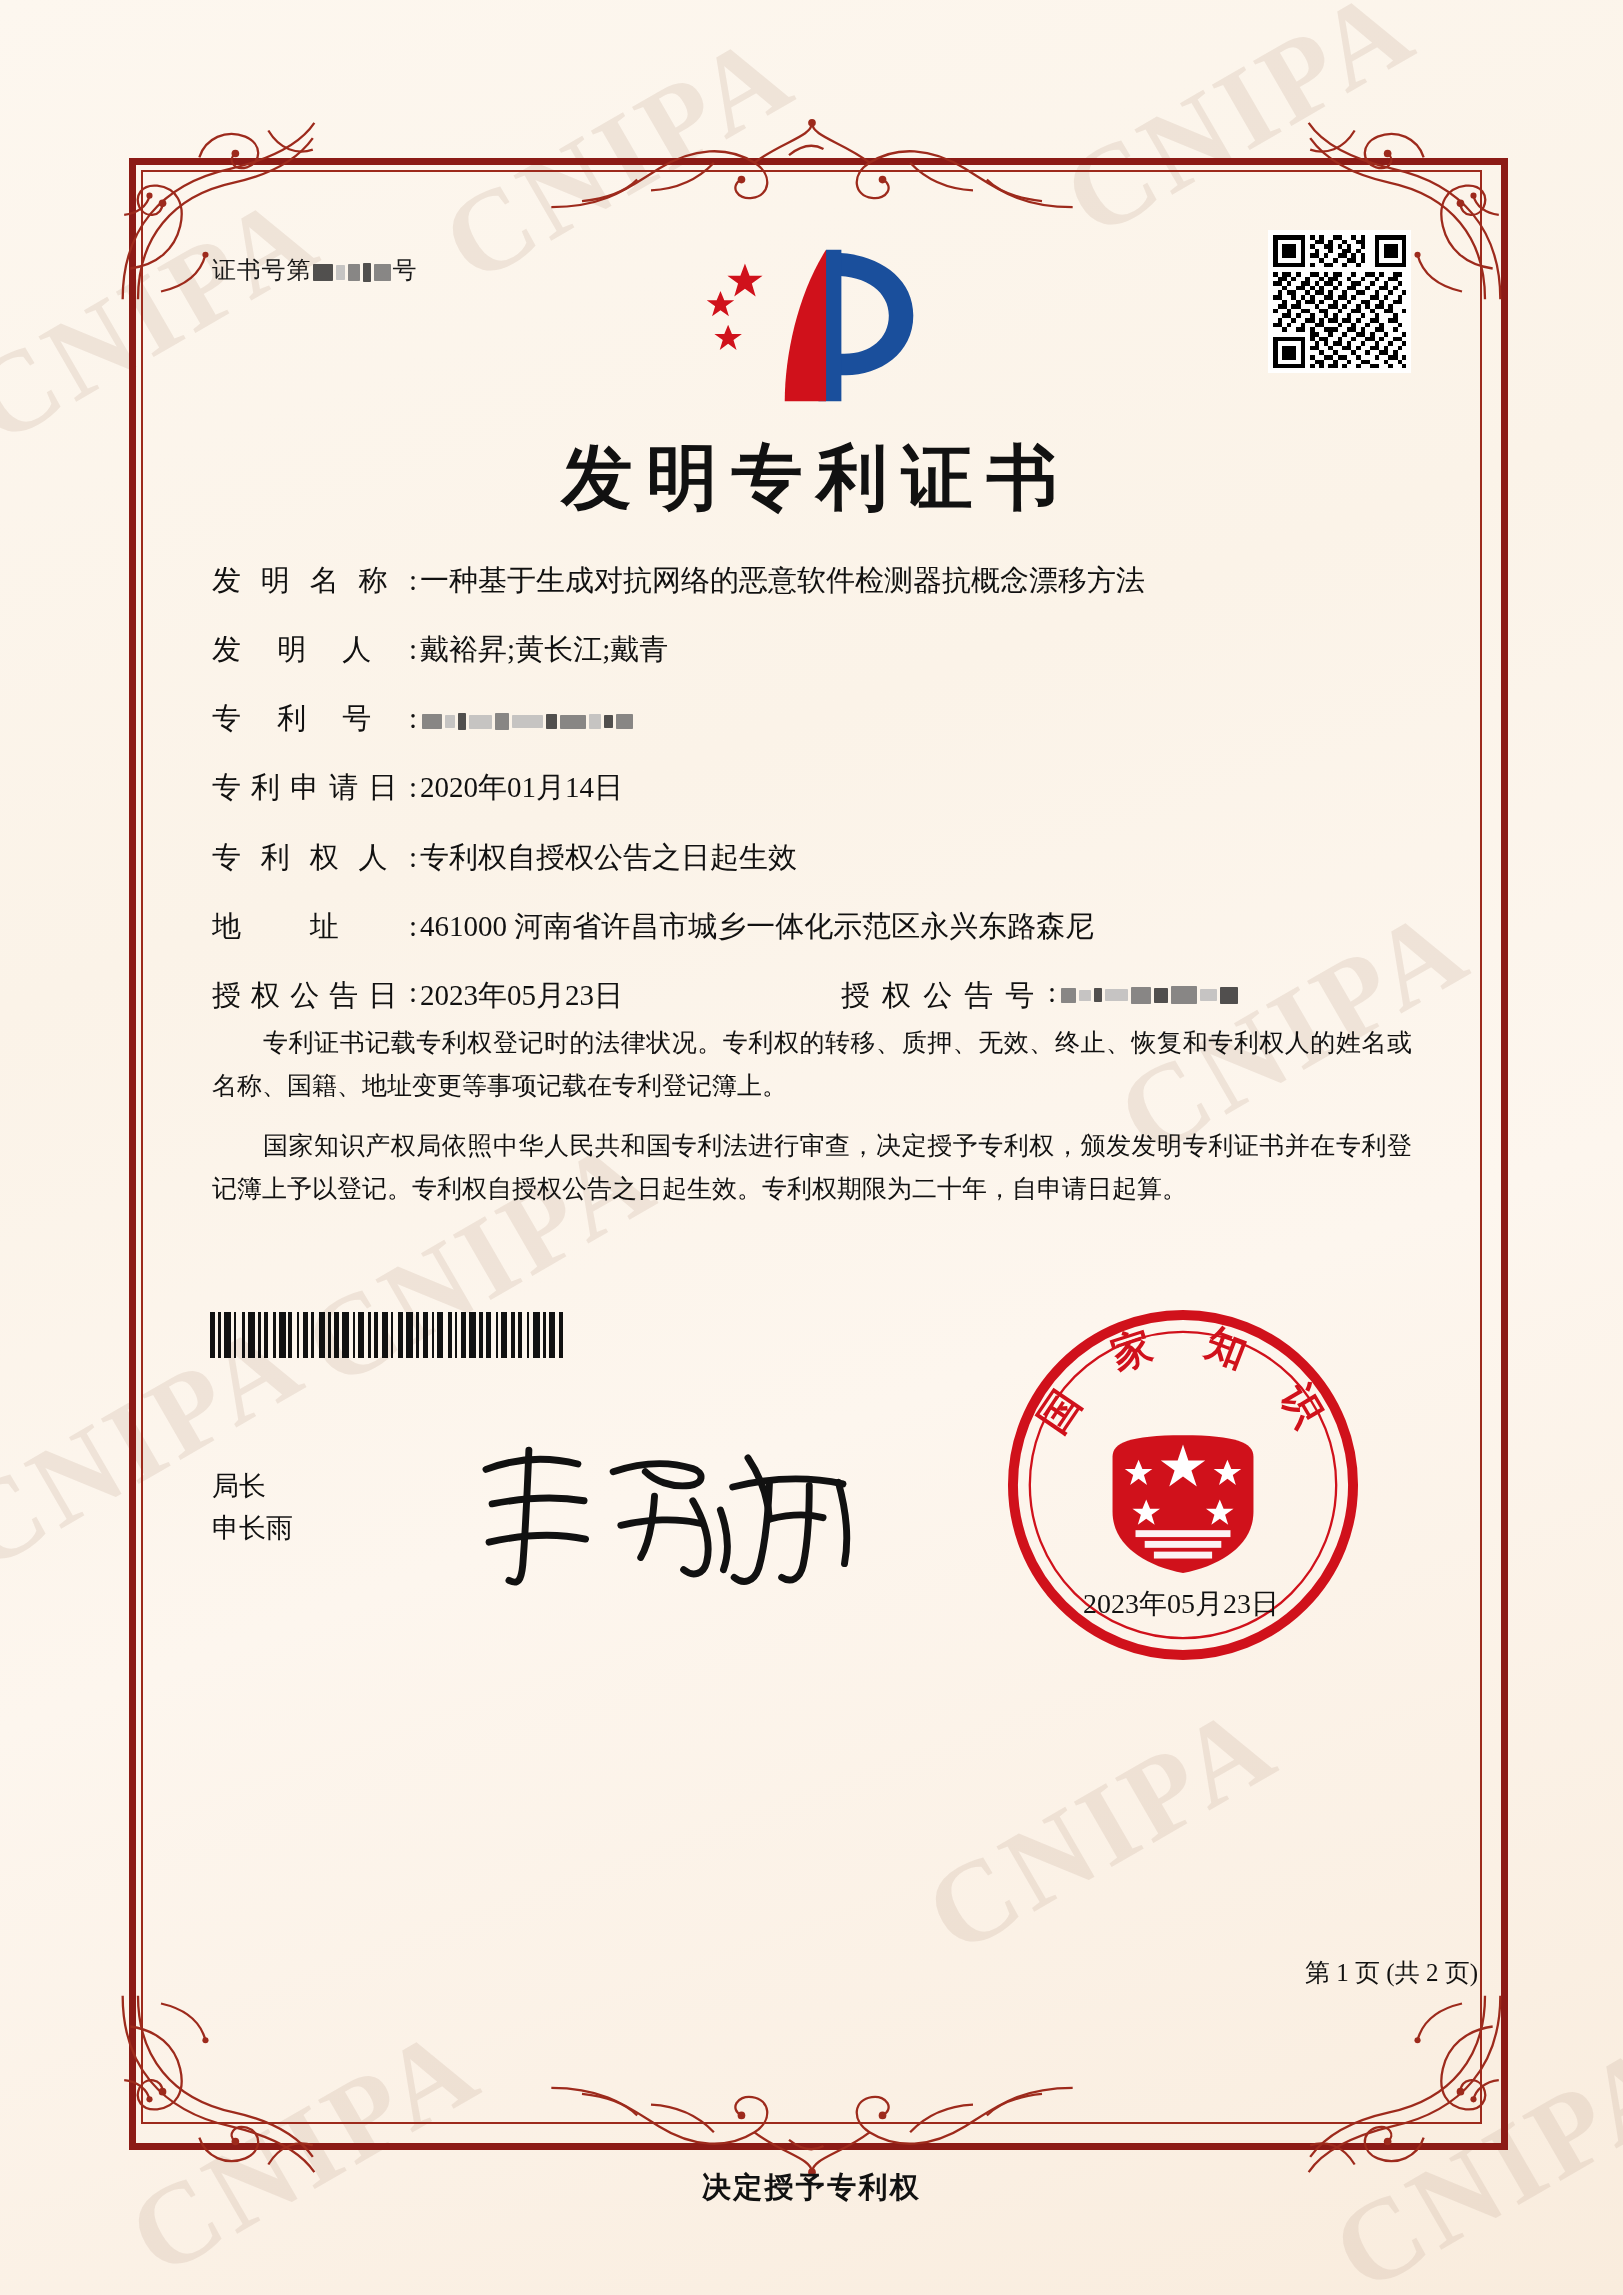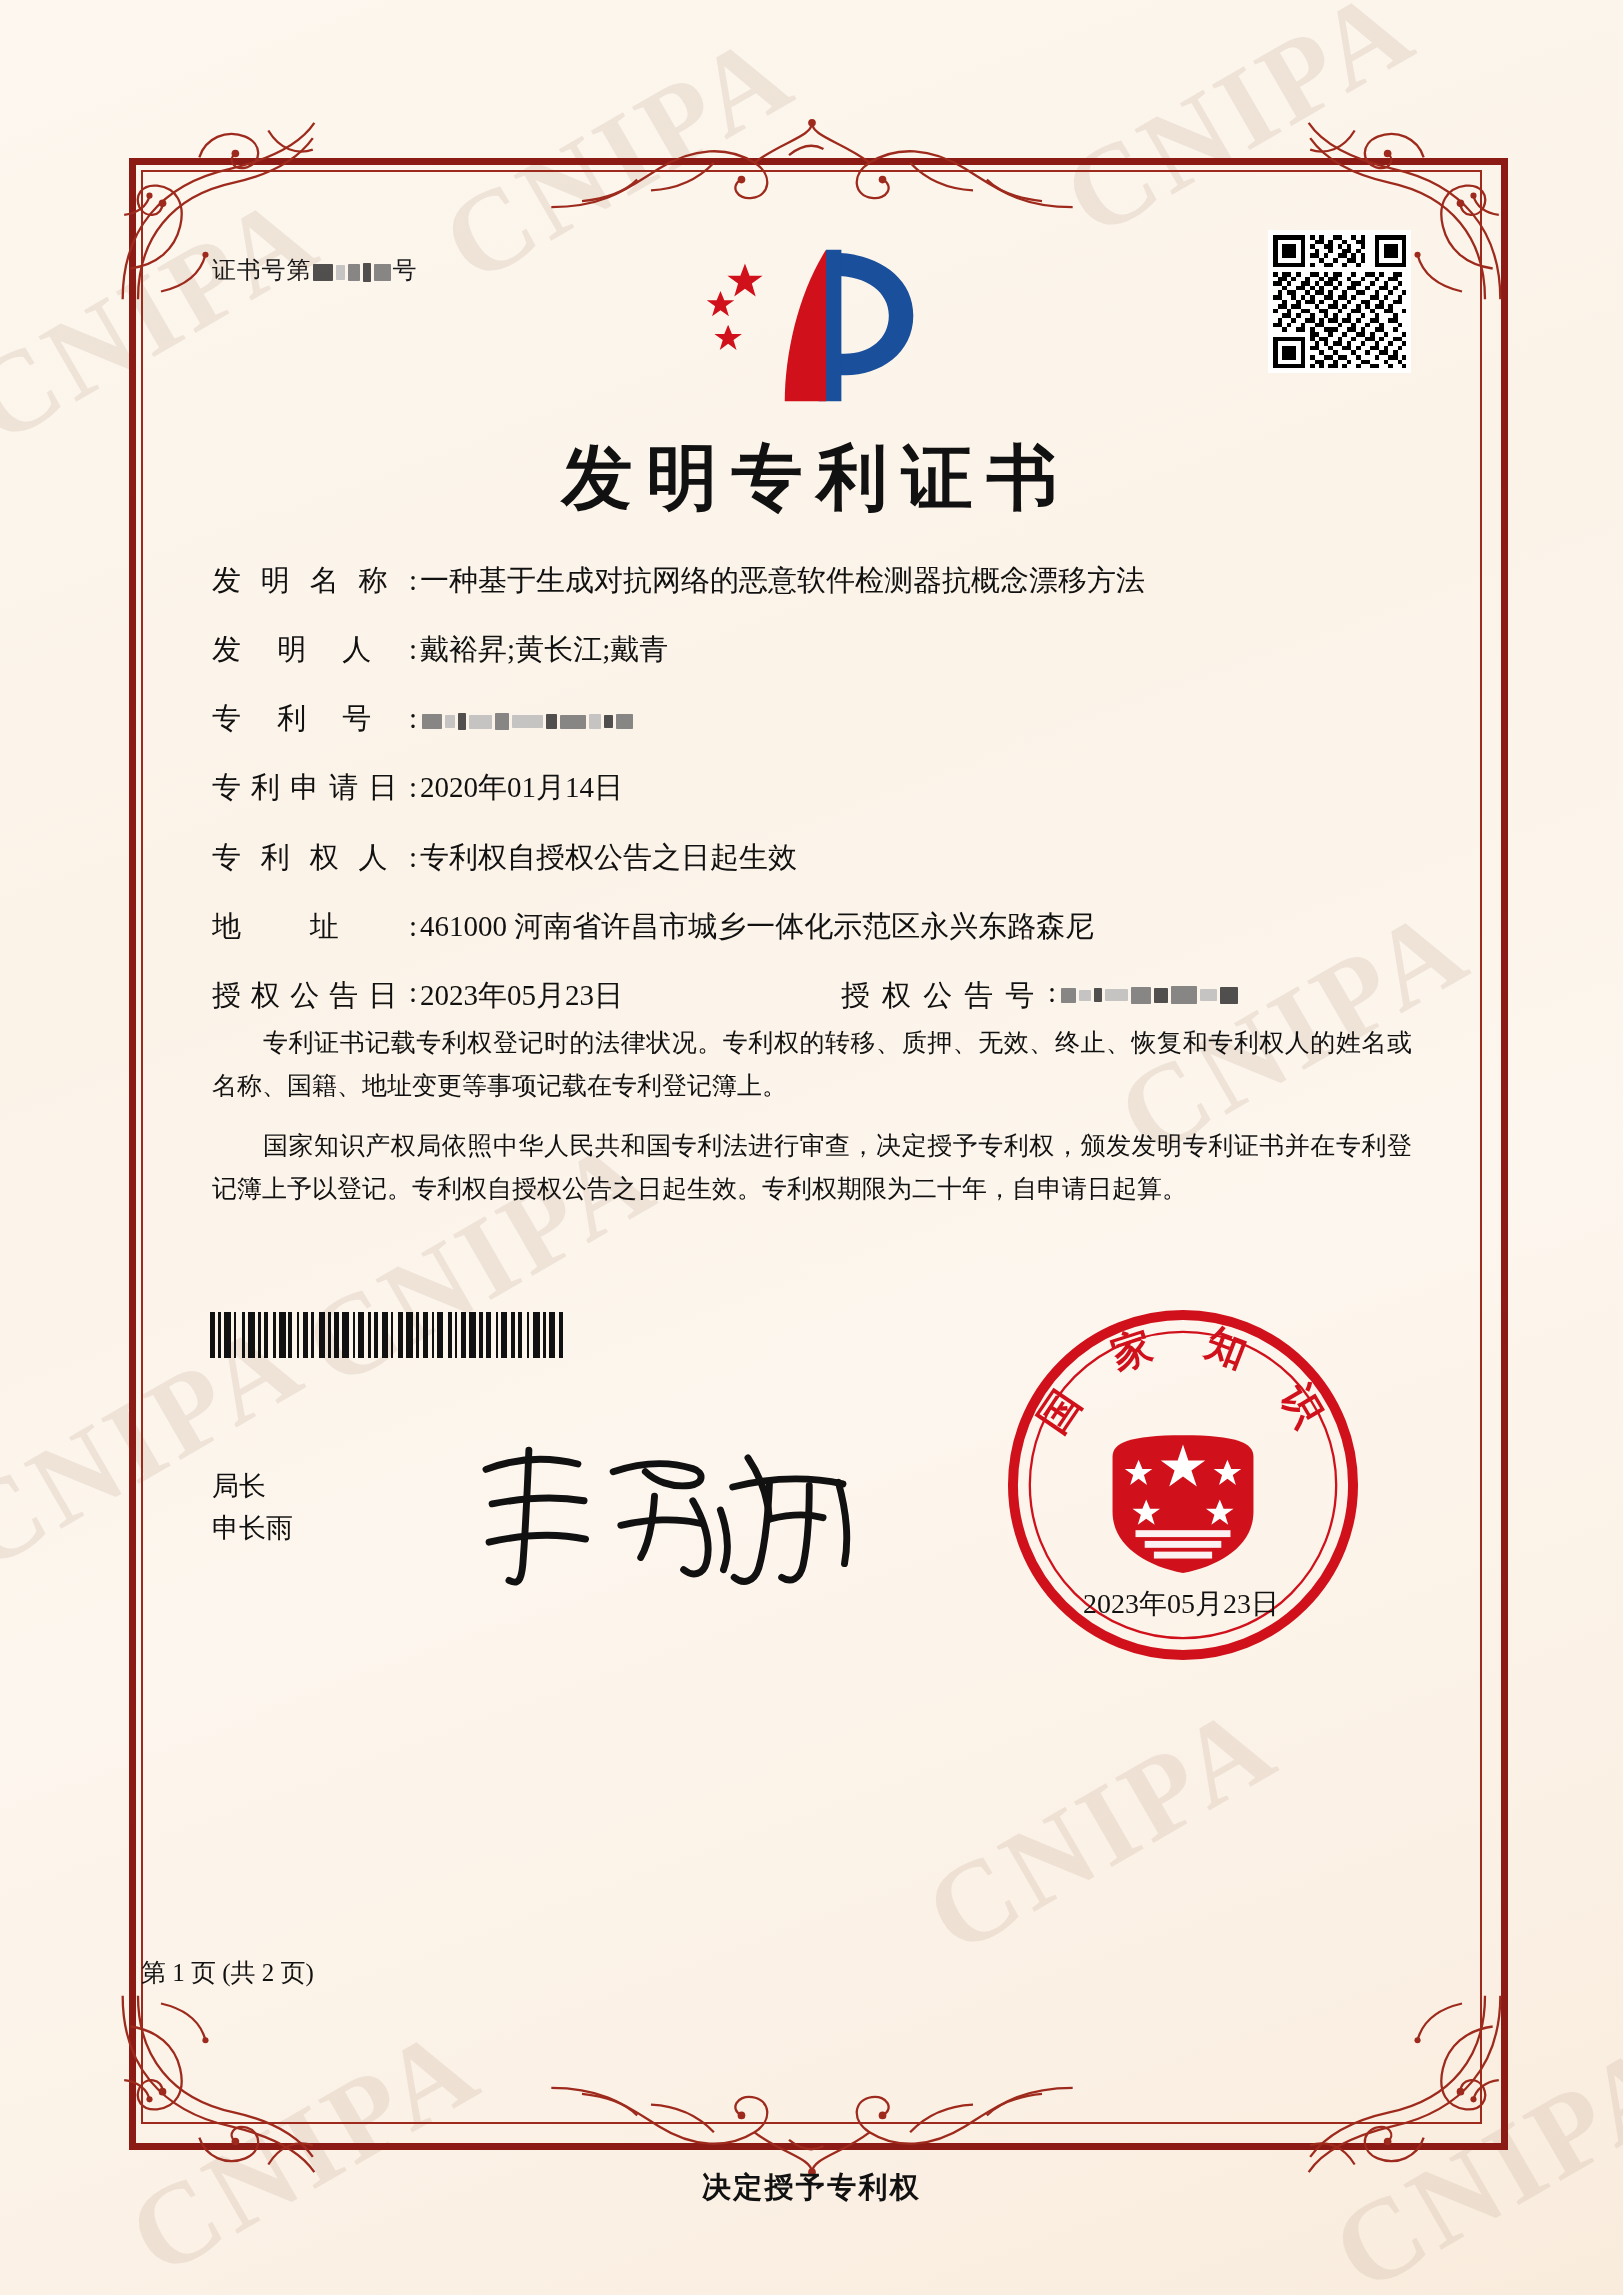--- a/index.html
+++ b/index.html
@@ -253,21 +253,21 @@
     text-align: center;
     font-size: 28px;
     color: #111;
     font-family: "Liberation Serif", serif;
   }
 
   .page-no {
     position: absolute;
     left: 0; right: 0;
     top: 1786px;
-    text-align: left;
+    text-align: right;
     font-size: 25px;
     color: #111;
   }
   .footer-note {
     position: absolute;
     left: 0; right: 0;
     top: 2168px;
     text-align: center;
     font-size: 29px;
     font-weight: bold;

